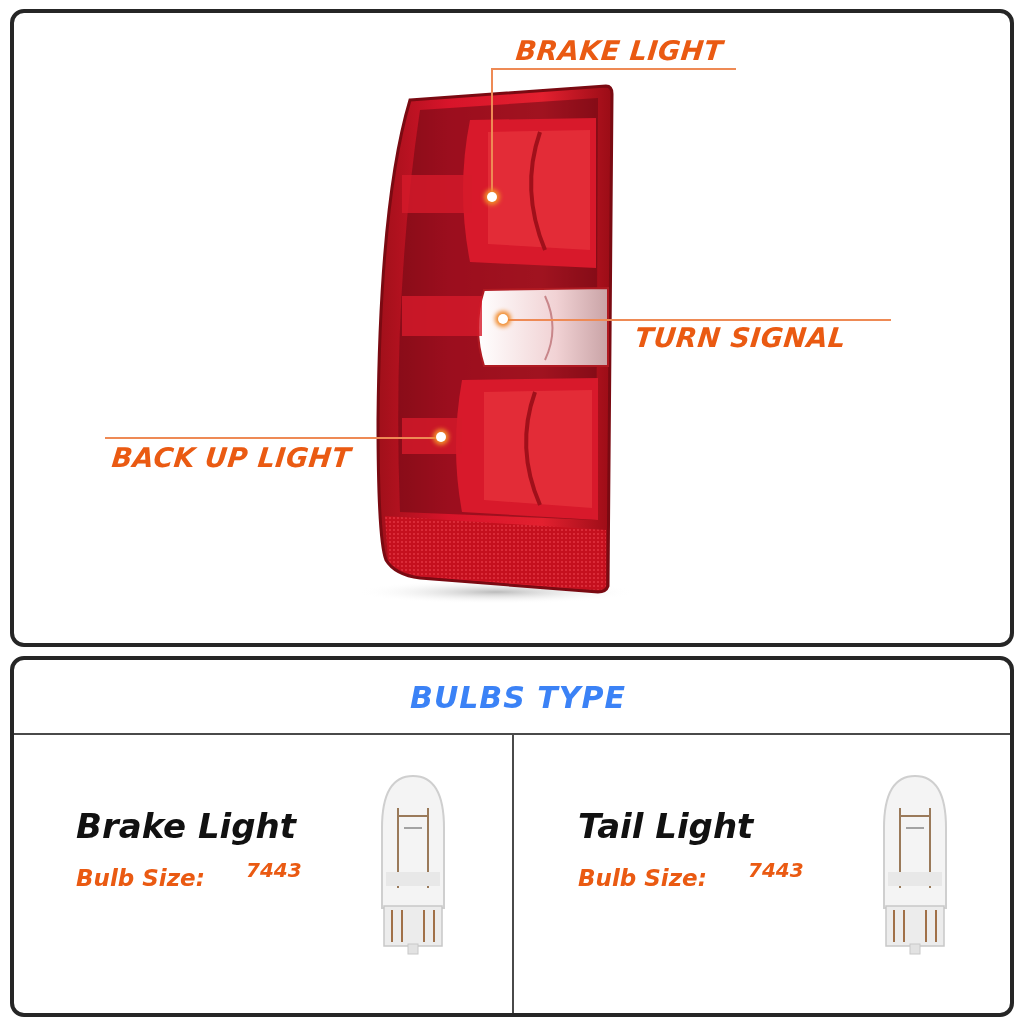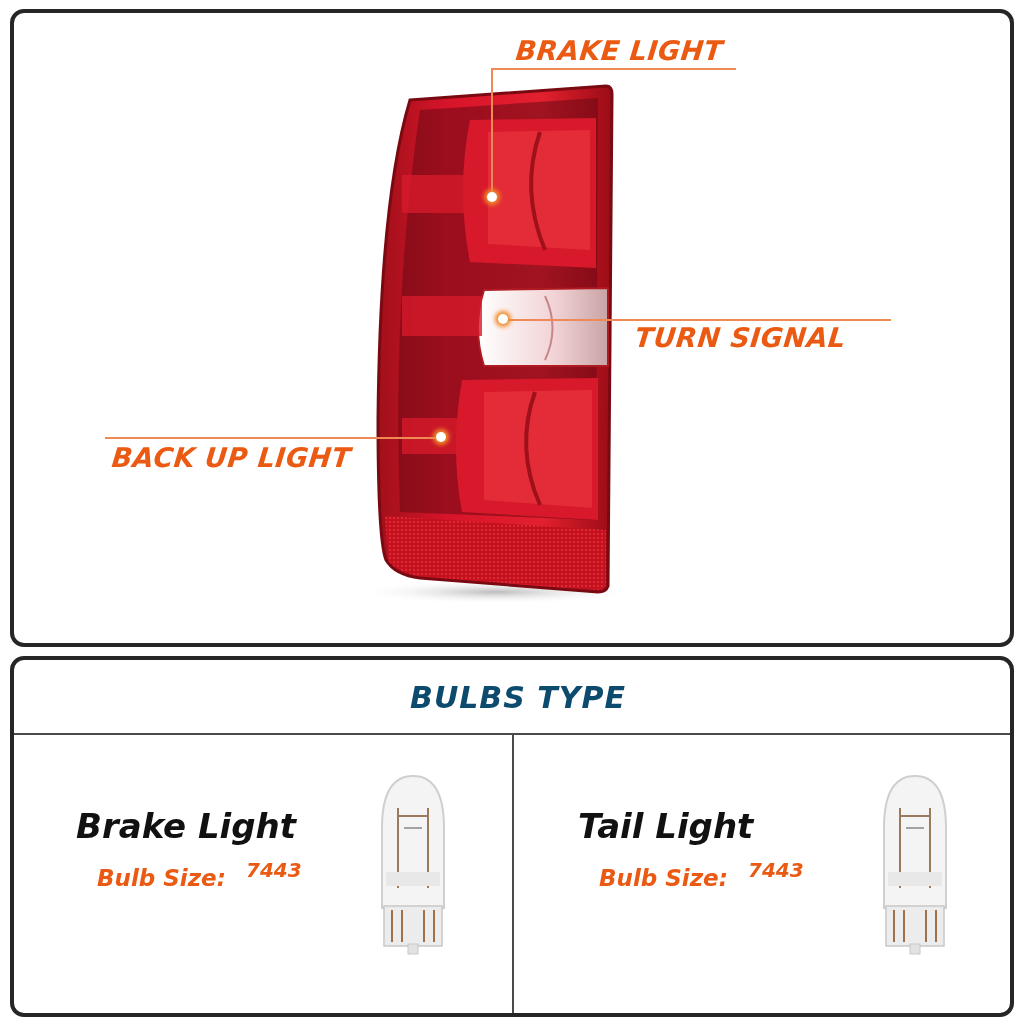--- a/index.html
+++ b/index.html
@@ -4,25 +4,25 @@
 <style>
   html, body { margin:0; padding:0; background:#ffffff; }
   body { width:1024px; height:1024px; position:relative; overflow:hidden; font-family:"DejaVu Sans", sans-serif; }
   .panel { position:absolute; border:4px solid #262626; border-radius:14px; box-sizing:border-box; background:#fff; }
   #top-panel { left:10px; top:9px; width:1004px; height:638px; }
   #bottom-panel { left:10px; top:656px; width:1004px; height:361px; }
   .callout { position:absolute; color:#ea5a12; font-weight:bold; font-style:italic; font-size:27px; letter-spacing:0.5px; white-space:nowrap; transform:skewX(-6deg); }
   .hline { position:absolute; height:1.5px; background:#ee8a55; }
   .vline { position:absolute; width:1.5px; background:#ee8a55; }
   .dot { position:absolute; width:10px; height:10px; border-radius:50%; background:#fff; box-shadow:0 0 4px 3px #f08a2a; }
-  #bulbs-title { position:absolute; left:0; right:0; top:20px; text-align:center; font-size:30px; font-weight:bold; font-style:italic; color:#0c4a6e; letter-spacing:1px;padding-left:12px; }
+  #bulbs-title { position:absolute; left:0; right:0; top:20px; text-align:center; font-size:30px; font-weight:bold; font-style:italic; color:#3b82f6; letter-spacing:1px;padding-left:12px; }
   #header-divider { position:absolute; left:0; right:0; top:73px; height:2px; background:#4a4a4a; }
   #col-divider { position:absolute; left:498px; top:75px; bottom:0; width:2px; background:#4a4a4a; }
   .bulb-name { position:absolute; font-size:34px; font-weight:bold; font-style:italic; color:#111; white-space:nowrap; }
-  .bulb-size-label { position:absolute; font-size:23px; font-weight:bold; font-style:italic; color:#ea5a12; white-space:nowrap;margin-left:21px; }
+  .bulb-size-label { position:absolute; font-size:23px; font-weight:bold; font-style:italic; color:#ea5a12; white-space:nowrap; }
   .bulb-size-value { position:absolute; font-size:20px; font-weight:bold; font-style:italic; color:#ea5a12; white-space:nowrap; }
   .bulb-img { position:absolute; width:86px; height:190px; }
 </style>
 </head>
 <body>
 
 <div id="top-panel" class="panel">
 
   <svg style="position:absolute;left:-14px;top:-13px;" width="1004" height="640" viewBox="0 0 1004 640">
     <defs>

